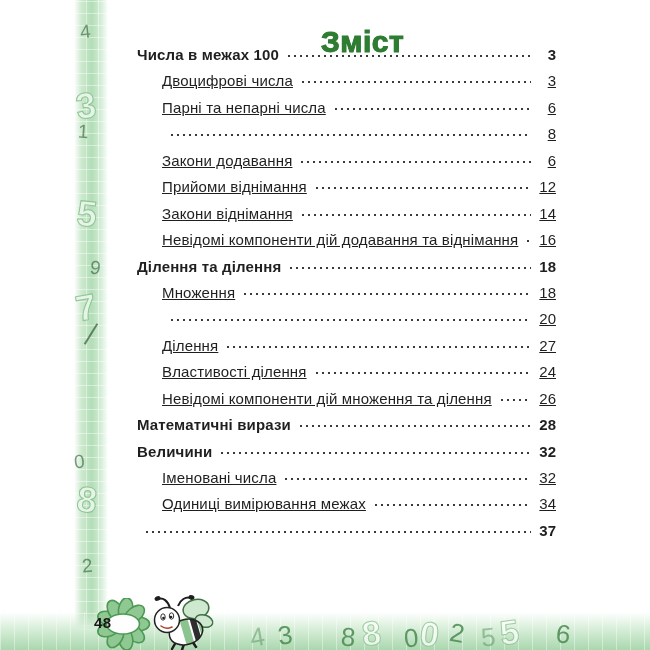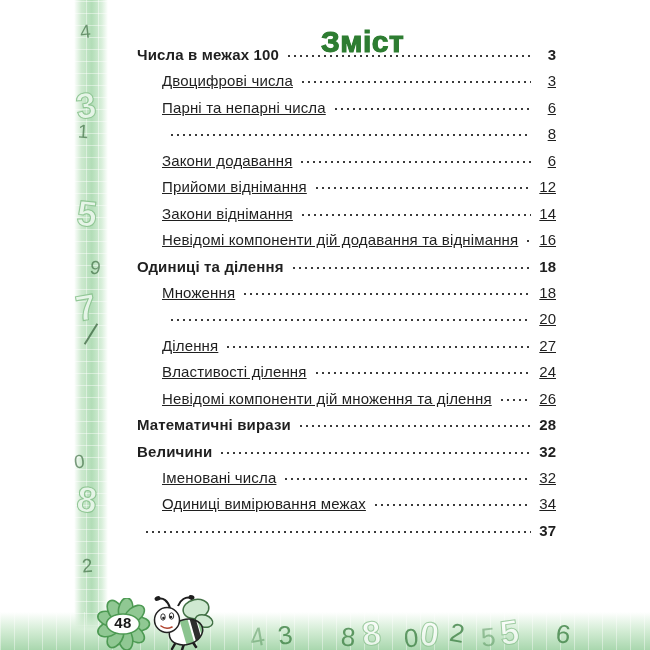--- a/index.html
+++ b/index.html
@@ -59,21 +59,21 @@
   .dots{
     flex:1;height:13px;margin:0 3px 0 7px;transform:translateY(-1px);
     background-image:radial-gradient(circle, #3a3a3a 1.05px, rgba(0,0,0,0) 1.35px);
     background-size:6px 4px;background-repeat:repeat-x;background-position:left bottom;
   }
   .pg{min-width:22px;text-align:right;white-space:nowrap;}
   
   .flower{position:absolute;left:94px;top:598px;width:58px;height:52px;}
   .flower svg{position:absolute;left:0;top:0;}
   .pageno{
-    position:absolute;left:0;top:16px;width:58px;text-align:center;
+    position:absolute;left:0;top:16px;width:58px;text-align:left;
     font-size:15px;font-weight:bold;color:#161616;letter-spacing:.5px;
   }
   
   .bee{position:absolute;left:144px;top:592px;}
 </style>
 </head>
 <body>
 
 <div class="page">
 
@@ -138,21 +138,21 @@
         <span class="lab">Закони віднімання</span>
         <span class="dots"></span>
         <span class="pg">14</span>
       </div>
       <div class="toc-row lvl2">
         <span class="lab">Невідомі компоненти дій додавання та віднімання</span>
         <span class="dots"></span>
         <span class="pg">16</span>
       </div>
       <div class="toc-row lvl1">
-        <span class="lab">Одиниці та ділення</span>
+        <span class="lab">Ділення та ділення</span>
         <span class="dots"></span>
         <span class="pg">18</span>
       </div>
       <div class="toc-row lvl2">
         <span class="lab">Множення</span>
         <span class="dots"></span>
         <span class="pg">18</span>
       </div>
       <div class="toc-row lvl2">
         <span class="dots"></span>

